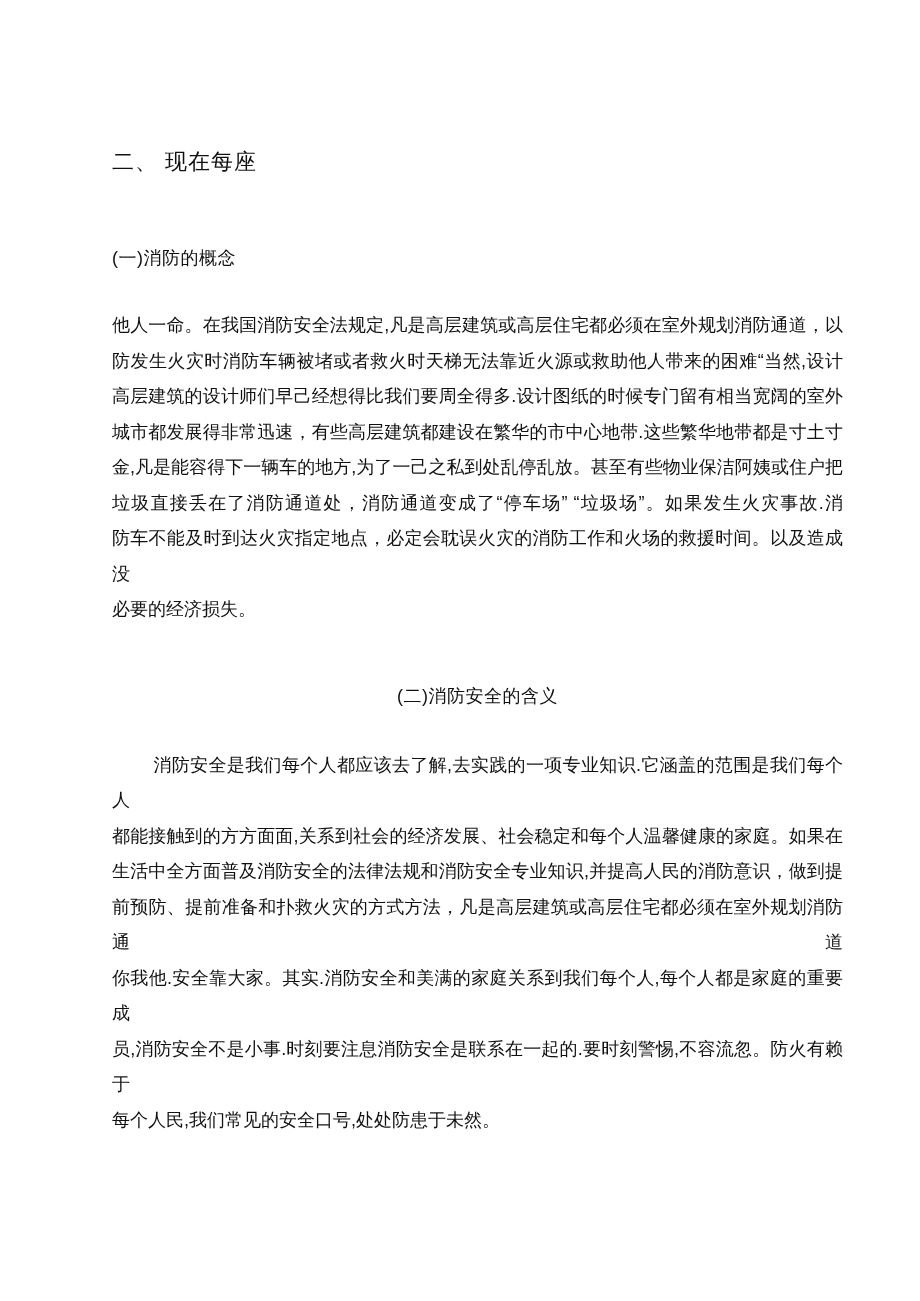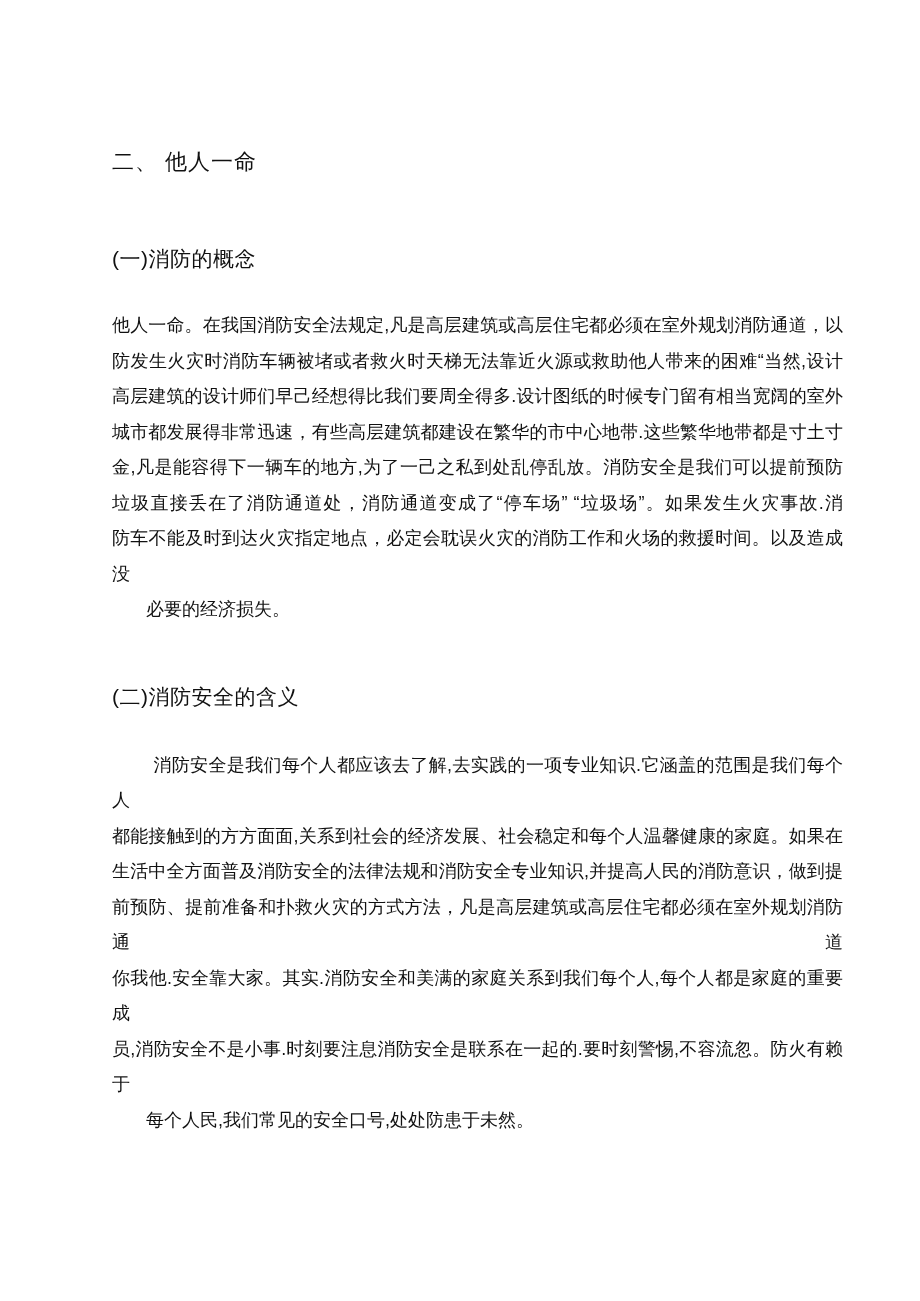--- a/index.html
+++ b/index.html
@@ -23,62 +23,61 @@
   .doc-heading {
     margin: 0;
     padding-top: 150px;
     font-size: 22px;
     line-height: 24px;
     font-weight: normal;
     letter-spacing: 1px;
   }
   .doc-subheading {
     margin: 0;
-    font-size: 21px;
+    font-size: 18px;
     line-height: 25px;
     font-weight: normal;
     letter-spacing: 0.5px;
   }
   .subheading-1 { margin-top: 72px; }
-  .subheading-2 { margin-top: 56px; }
+  .subheading-2 { margin-top: 56px; text-align: center; }
   .paragraph {
     margin: 0;
     font-size: 18px;
   }
   .paragraph-1 { margin-top: 37px; }
   .paragraph-2 { margin-top: 39px; }
   .para-line {
     line-height: 35.5px;
     text-align: justify;
     text-align-last: justify;
     text-justify: inter-ideograph;
   }
   .para-line.first {
     text-indent: 2.3em;
   }
   .para-line.last {
     text-align-last: left;
-    margin-left: 34px;
   }
 </style>
 </head>
 <body>
 
 <div class="page">
 
-  <h1 class="doc-heading">二、 他人一命</h1>
+  <h1 class="doc-heading">二、 现在每座</h1>
 
   <h2 class="doc-subheading subheading-1">(一)消防的概念</h2>
 
   <div class="paragraph paragraph-1">
       <div class="para-line">他人一命。在我国消防安全法规定,凡是高层建筑或高层住宅都必须在室外规划消防通道，以</div>
       <div class="para-line">防发生火灾时消防车辆被堵或者救火时天梯无法靠近火源或救助他人带来的困难“当然,设计</div>
       <div class="para-line">高层建筑的设计师们早己经想得比我们要周全得多.设计图纸的时候专门留有相当宽阔的室外</div>
       <div class="para-line">城市都发展得非常迅速，有些高层建筑都建设在繁华的市中心地带.这些繁华地带都是寸土寸</div>
-      <div class="para-line">金,凡是能容得下一辆车的地方,为了一己之私到处乱停乱放。消防安全是我们可以提前预防</div>
+      <div class="para-line">金,凡是能容得下一辆车的地方,为了一己之私到处乱停乱放。甚至有些物业保洁阿姨或住户把</div>
       <div class="para-line">垃圾直接丢在了消防通道处，消防通道变成了“停车场” “垃圾场”。如果发生火灾事故.消</div>
       <div class="para-line">防车不能及时到达火灾指定地点，必定会耽误火灾的消防工作和火场的救援时间。以及造成没</div>
       <div class="para-line last">必要的经济损失。</div>
     </div>
 
   <h2 class="doc-subheading subheading-2">(二)消防安全的含义</h2>
 
   <div class="paragraph paragraph-2">
       <div class="para-line first">消防安全是我们每个人都应该去了解,去实践的一项专业知识.它涵盖的范围是我们每个人</div>
       <div class="para-line">都能接触到的方方面面,关系到社会的经济发展、社会稳定和每个人温馨健康的家庭。如果在</div>

